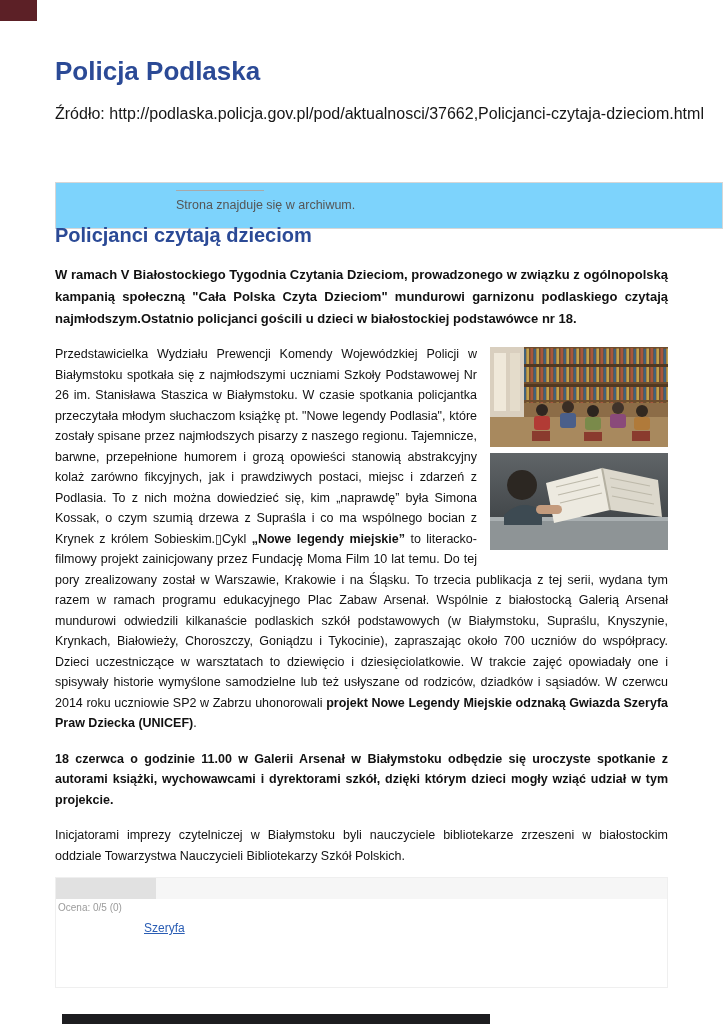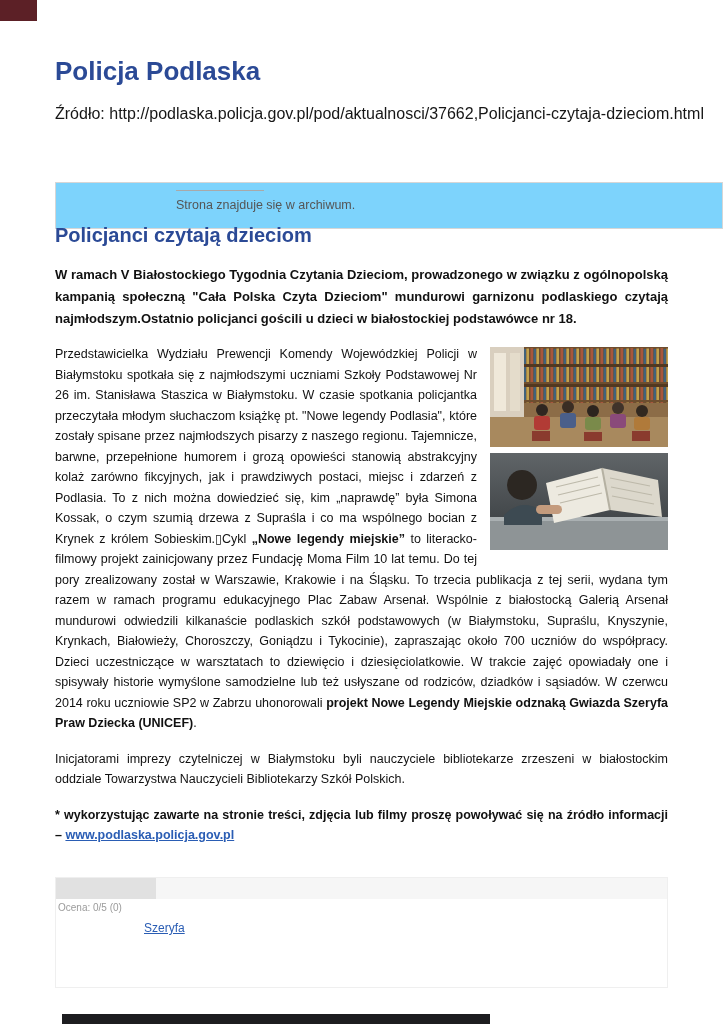--- a/index.html
+++ b/index.html
@@ -181,20 +181,21 @@
           </g>
           <line x1="112" y1="15" x2="120" y2="57" stroke="#b5b1a2" stroke-width="2"></line>
           <circle cx="32" cy="32" r="15" fill="#2c2722"></circle>
           <path d="M14,62 Q32,44 52,58 L52,72 L14,72 Z" fill="#3d4a52"></path>
           <rect x="46" y="52" width="26" height="9" rx="4.5" fill="#c49b7d"></rect>
         </svg>
       </div>
 
       <p><span>Przedstawicielka Wydziału Prewencji Komendy Wojewódzkiej Policji w Białymstoku spotkała się z najmłodszymi uczniami Szkoły Podstawowej Nr 26 im. Stanisława Staszica w Białymstoku. W czasie spotkania policjantka przeczytała młodym słuchaczom książkę pt. "Nowe legendy Podlasia", które zostały spisane przez najmłodszych pisarzy z naszego regionu. Tajemnicze, barwne, przepełnione humorem i grozą opowieści stanowią abstrakcyjny kolaż zarówno fikcyjnych, jak i prawdziwych postaci, miejsc i zdarzeń z Podlasia. To z nich można dowiedzieć się, kim „naprawdę” była Simona Kossak, o czym szumią drzewa z Supraśla i co ma wspólnego bocian z Krynek z królem Sobieskim.▯Cykl </span><b>„Nowe legendy miejskie”</b><span> to literacko-filmowy projekt zainicjowany przez Fundację Moma Film 10 lat temu. Do tej pory zrealizowany został w Warszawie, Krakowie i na Śląsku. To trzecia publikacja z tej serii, wydana tym razem w ramach programu edukacyjnego Plac Zabaw Arsenał. Wspólnie z białostocką Galerią Arsenał mundurowi odwiedzili kilkanaście podlaskich szkół podstawowych (w Białymstoku, Supraślu, Knyszynie, Krynkach, Białowieży, Choroszczy, Goniądzu i Tykocinie), zapraszając około 700 uczniów do współpracy. Dzieci uczestniczące w warsztatach to dziewięcio i dziesięciolatkowie. W trakcie zajęć opowiadały one i spisywały historie wymyślone samodzielne lub też usłyszane od rodziców, dziadków i sąsiadów. W czerwcu 2014 roku uczniowie SP2 w Zabrzu uhonorowali </span><b>projekt Nowe Legendy Miejskie odznaką Gwiazda Szeryfa Praw Dziecka (UNICEF)</b><span>.</span></p>
 
+      <p class="bold-par">18 czerwca o godzinie 11.00 w Galerii Arsenał w Białymstoku odbędzie się uroczyste spotkanie z autorami książki, wychowawcami i dyrektorami szkół, dzięki którym dzieci mogły wziąć udział w tym projekcie.</p>
 
       <p>Inicjatorami imprezy czytelniczej w Białymstoku byli nauczyciele bibliotekarze zrzeszeni w białostockim oddziale Towarzystwa Nauczycieli Bibliotekarzy Szkół Polskich.</p>
 
       <p class="bold-par"><span>* wykorzystując zawarte na stronie treści, zdjęcia lub filmy proszę powoływać się na źródło informacji – </span><a class="source-link" href="#">www.podlaska.policja.gov.pl</a></p>
 
     </div>
   </div>
 
   <div class="bottom-widget">
     <div class="widget-top">

